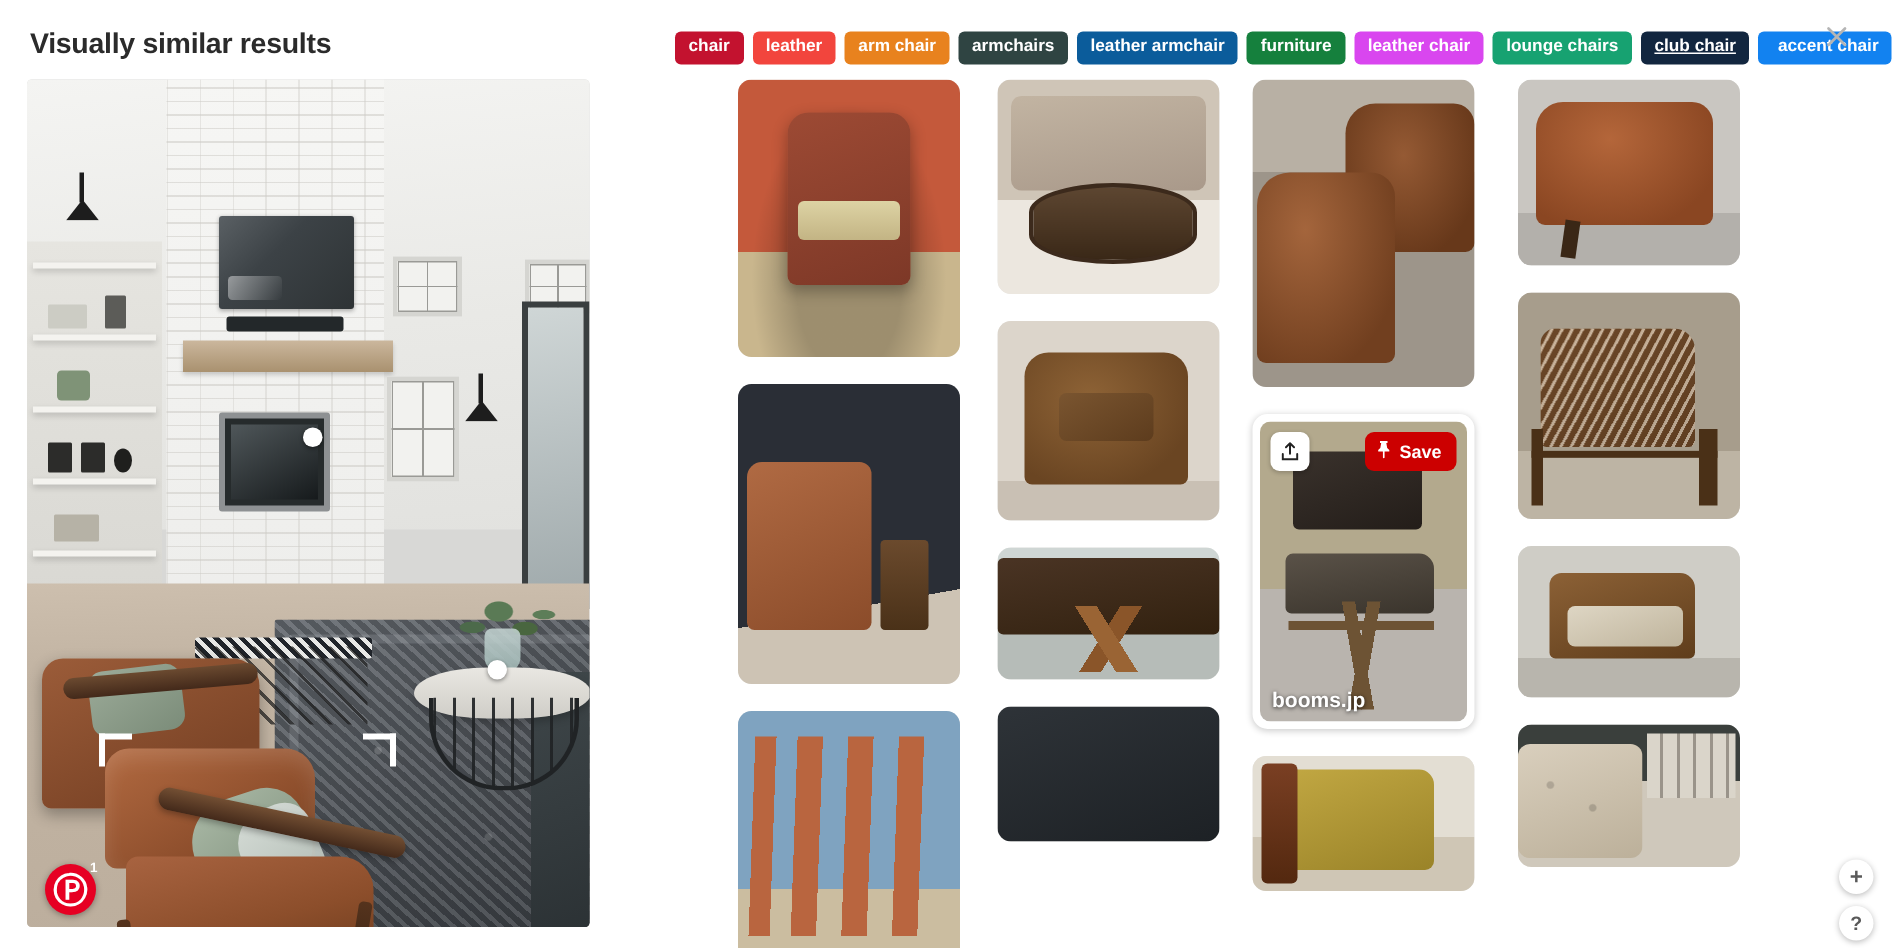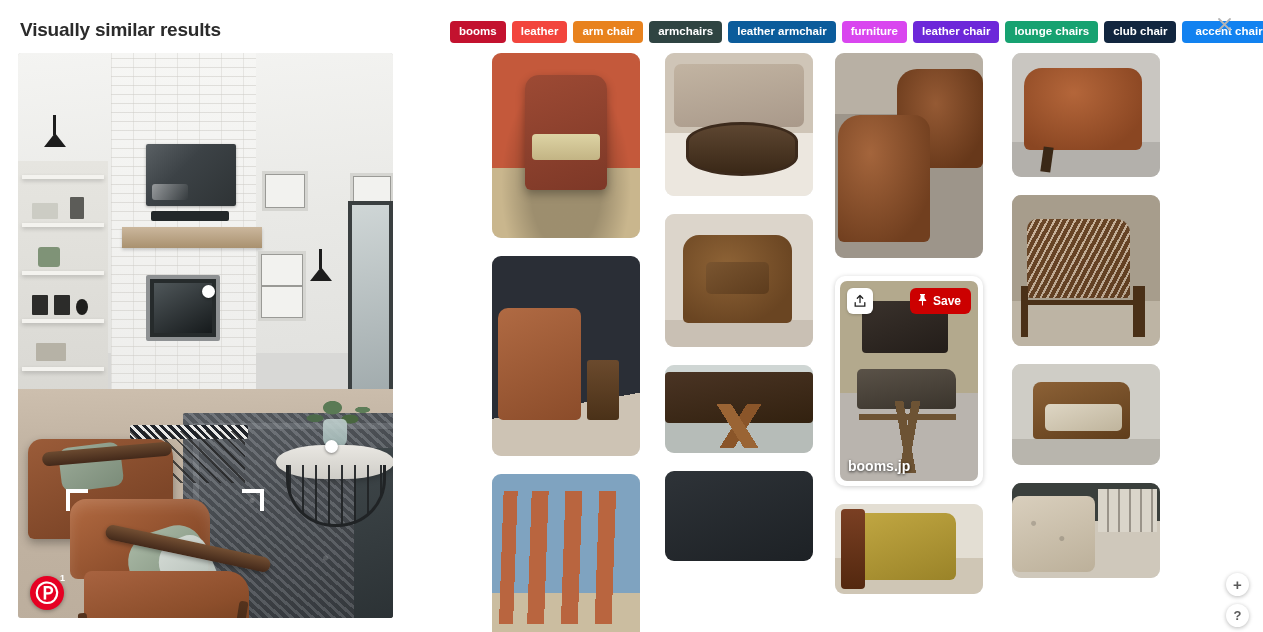--- a/index.html
+++ b/index.html
@@ -611,29 +611,29 @@
   .fab-help   { left: 1226px; top: 604px; font-size:13px; }
 </style>
 </head>
 <body>
 
 <div id="app">
 
   <div class="page-title">Visually similar results</div>
 
   <div class="tag-rail">
-      <div class="tag-pill" style="background: rgb(195, 18, 47);">booms</div>
+      <div class="tag-pill" style="background: rgb(195, 18, 47);">chair</div>
       <div class="tag-pill" style="background: rgb(242, 69, 61);">leather</div>
       <div class="tag-pill" style="background: rgb(232, 130, 30);">arm chair</div>
       <div class="tag-pill" style="background: rgb(47, 68, 66);">armchairs</div>
       <div class="tag-pill" style="background: rgb(11, 92, 155);">leather armchair</div>
-      <div class="tag-pill" style="background: #d946ef;">furniture</div>
-      <div class="tag-pill" style="background: #6d28d9;">leather chair</div>
+      <div class="tag-pill" style="background: #15803d;">furniture</div>
+      <div class="tag-pill" style="background: #d946ef;">leather chair</div>
       <div class="tag-pill" style="background: rgb(23, 162, 113);">lounge chairs</div>
-      <div class="tag-pill" style="background: rgb(18, 38, 63);">club chair</div>
+      <div class="tag-pill" style="background: rgb(18, 38, 63); text-decoration: underline;">club chair</div>
       <div class="tag-pill" style="background: rgb(18, 130, 240); padding-left: 13px;">accent chair</div>
     </div>
 
   <div class="close-btn">
     <svg width="15" height="15" viewBox="0 0 15 15" aria-hidden="true">
       <path d="M2 2 L13 13 M13 2 L2 13" stroke="currentColor" stroke-width="1.8" fill="none" stroke-linecap="round"></path>
     </svg>
   </div>
 
   <div class="source-panel">

